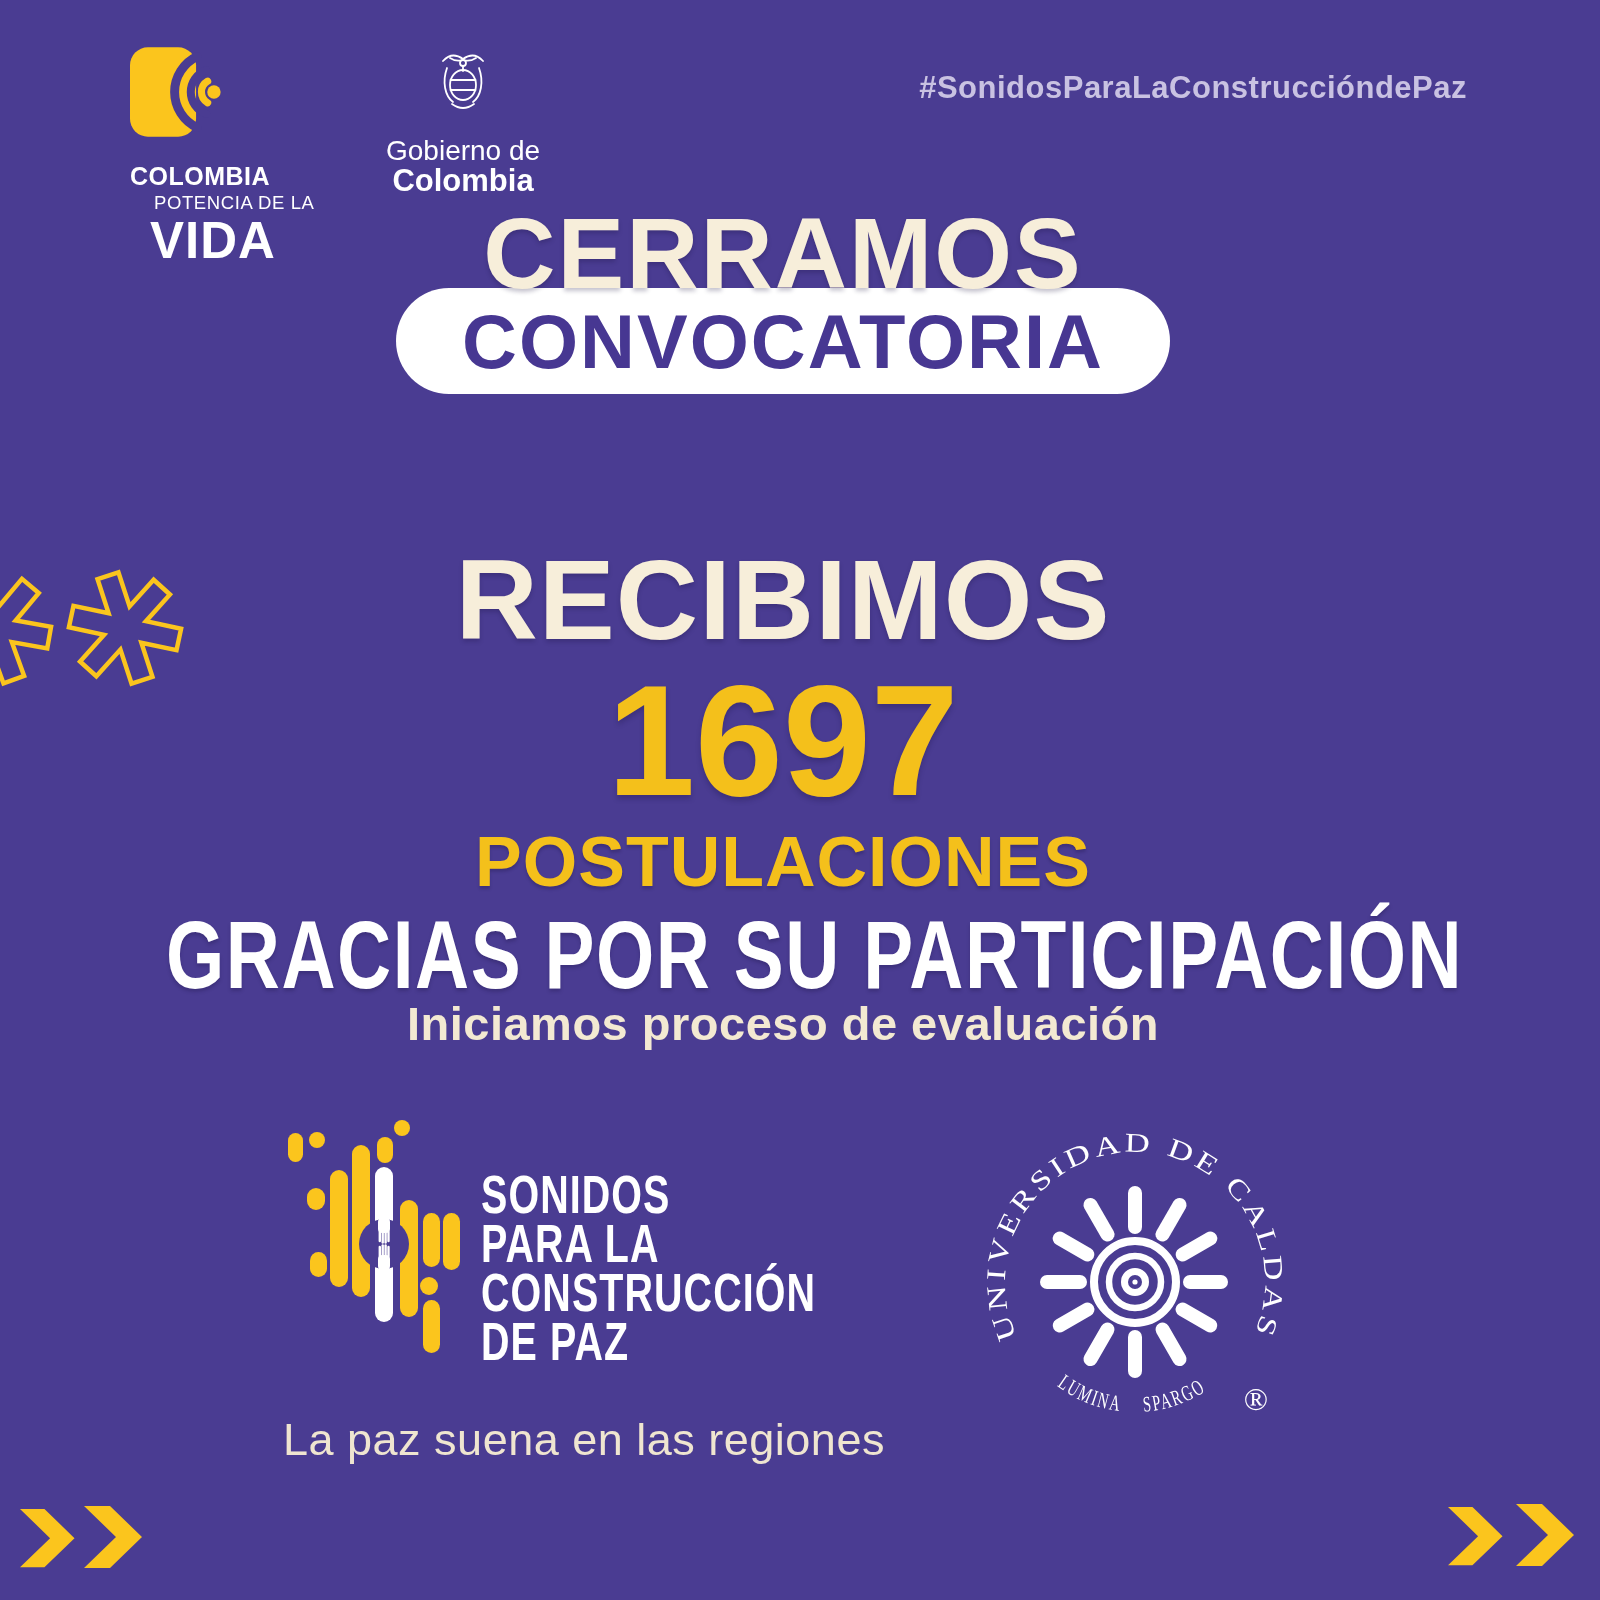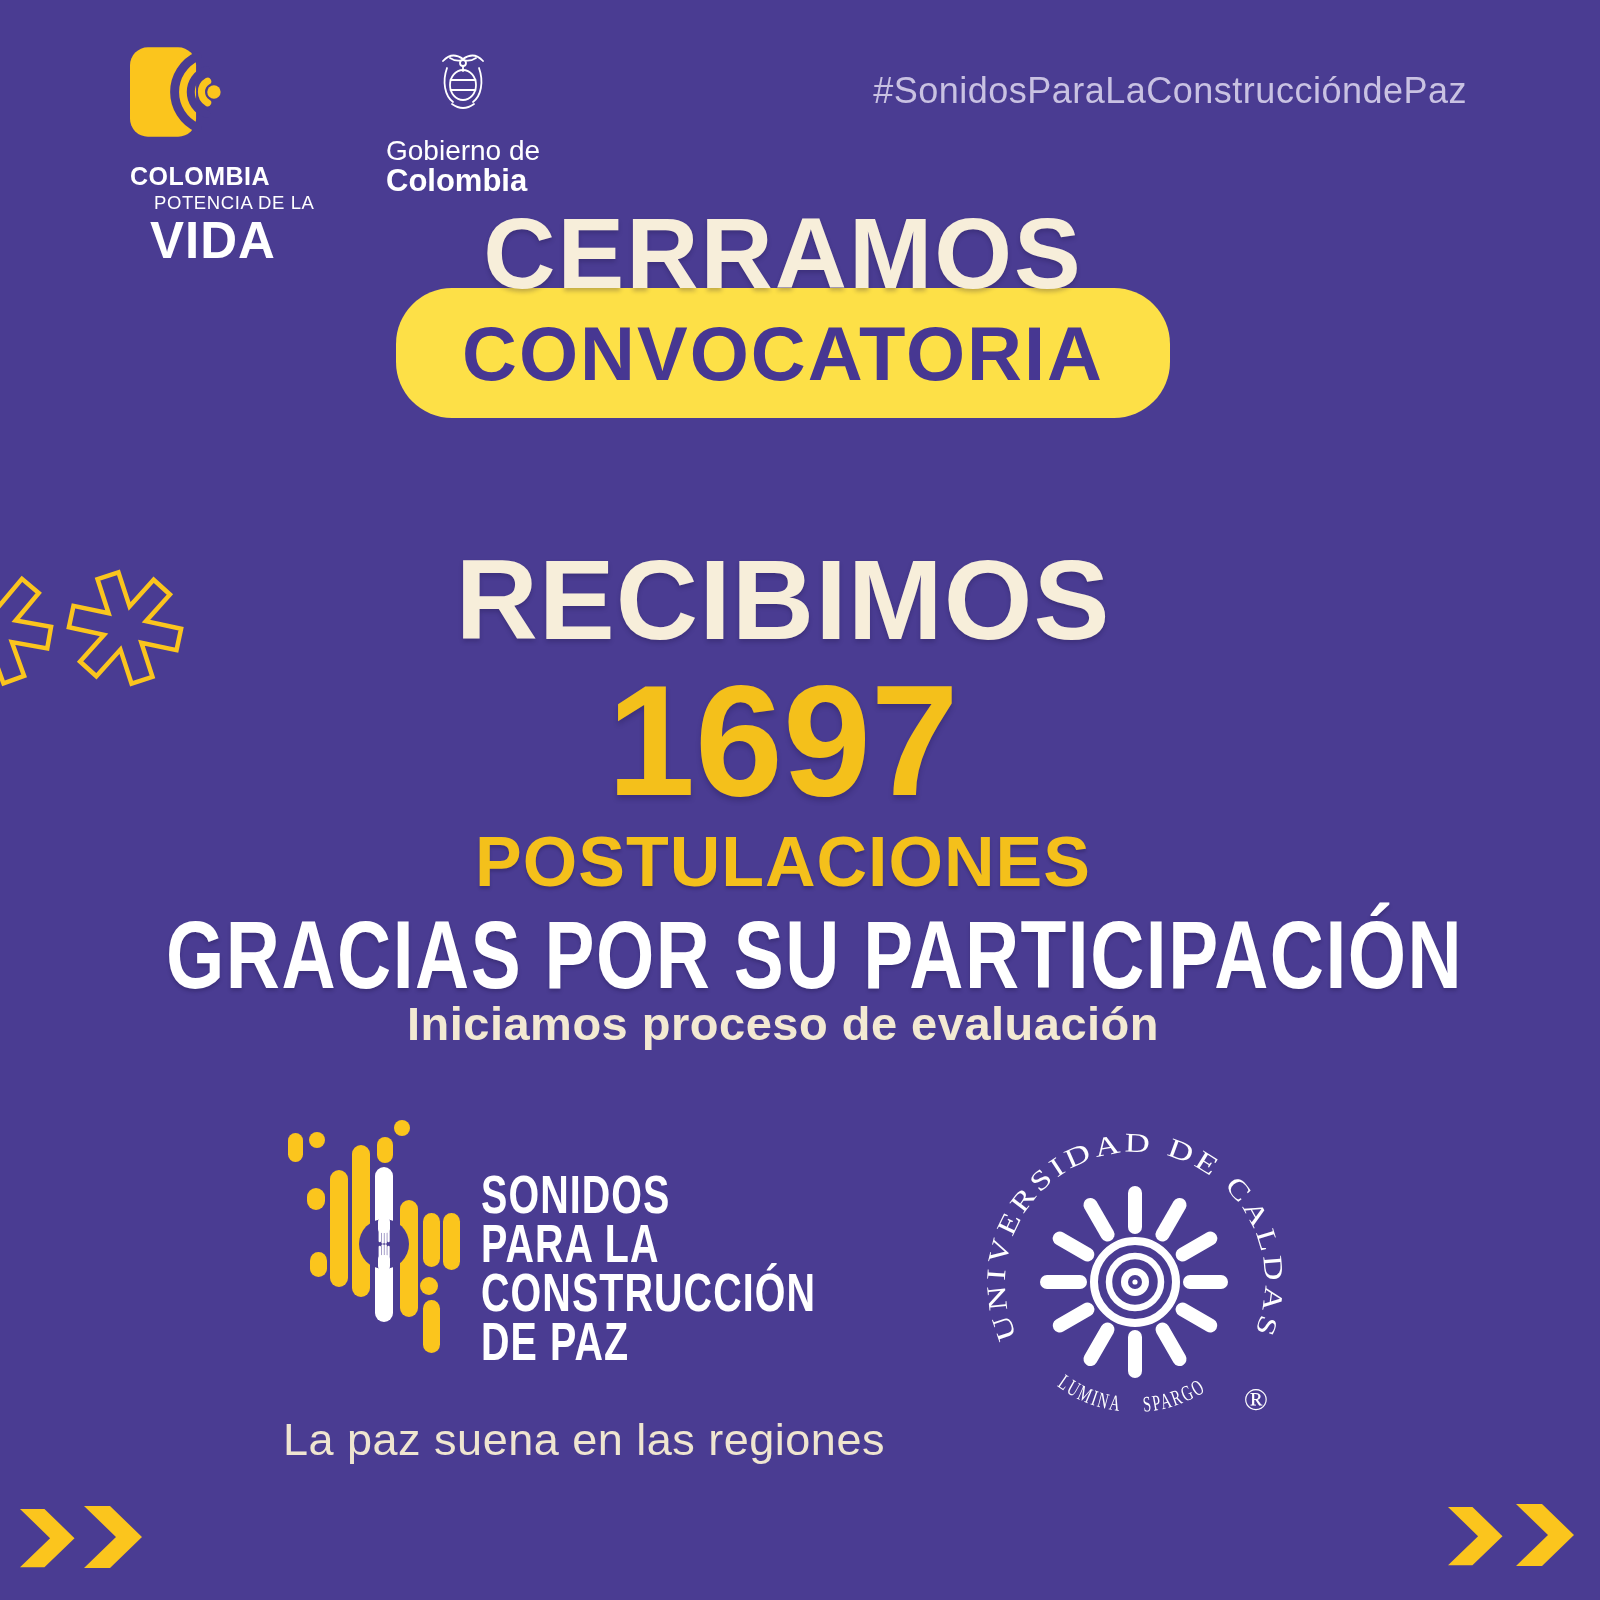--- a/index.html
+++ b/index.html
@@ -6,33 +6,33 @@
   .canvas{position:relative;width:1600px;height:1600px;background:#4A3C92;overflow:hidden;
           font-family:"Liberation Sans",sans-serif;color:#F7EEDA;}
   .abs{position:absolute;flex-direction:column;}
 
   
   .vida-logo{left:130px;top:46px;display:flex;gap:22px;align-items:flex-start;}
   .vida-text{display:flex;flex-direction:column;line-height:1;color:#FFFFFF;}
   .vida-l1{font-size:25px;font-weight:800;letter-spacing:.5px;}
   .vida-l2{font-size:18.5px;font-weight:400;letter-spacing:.6px;margin-top:5px;margin-left:24px;}
   .vida-l3{font-size:51px;font-weight:800;letter-spacing:1px;margin-top:2px;margin-left:20px;}
-  .gob-logo{left:386px;top:50px;display:flex;gap:12px;align-items:center;}
+  .gob-logo{left:386px;top:50px;display:flex;gap:12px;align-items:center;text-align:center;}
   .gob-text{line-height:1.05;color:#FFFFFF;}
   .gob-l1{font-size:28px;font-weight:400;}
   .gob-l2{font-size:31px;font-weight:700;}
-  .hashtag{right:133px;top:70px;font-size:36px;font-weight:400;color:#C9C2E2;letter-spacing:.5px;}
+  .hashtag{right:133px;top:70px;font-size:31px;font-weight:700;color:#C9C2E2;letter-spacing:.5px;}
 
   
   .colc{left:-17px;width:1600px;text-align:center;}
   .title{top:196px;font-size:100px;font-weight:800;letter-spacing:2px;color:#F7EEDA;z-index:2;
          text-shadow:0 3px 4px rgba(25,15,60,.25);}
   .pill-row{top:288px;z-index:1;}
-  .pill{display:inline-flex;align-items:center;justify-content:center;height:130px;padding:0 66px;
-        background:#fde047;border-radius:56px;}
+  .pill{display:inline-flex;align-items:center;justify-content:center;height:106px;padding:0 66px;
+        background:#ffffff;border-radius:56px;}
   .pill-label{font-size:76px;font-weight:800;letter-spacing:2px;color:#473792;}
   .lead{top:534px;font-size:114px;font-weight:800;letter-spacing:1px;color:#F7EEDA;
         text-shadow:0 3px 4px rgba(25,15,60,.25);}
   .count{top:650px;font-size:158px;font-weight:800;color:#F4C01B;
          text-shadow:0 4px 5px rgba(25,15,60,.25);}
   .count-label{top:822px;font-size:70px;font-weight:800;letter-spacing:1px;color:#F4C01B;
          text-shadow:0 3px 3px rgba(25,15,60,.25);}
   .thanks{top:900px;font-size:96px;font-weight:700;color:#FFFFFF;white-space:nowrap;
           text-shadow:0 3px 4px rgba(25,15,60,.25);}
   .thanks .squeeze{display:inline-block;transform:scaleX(.78);transform-origin:center;letter-spacing:2px;}

